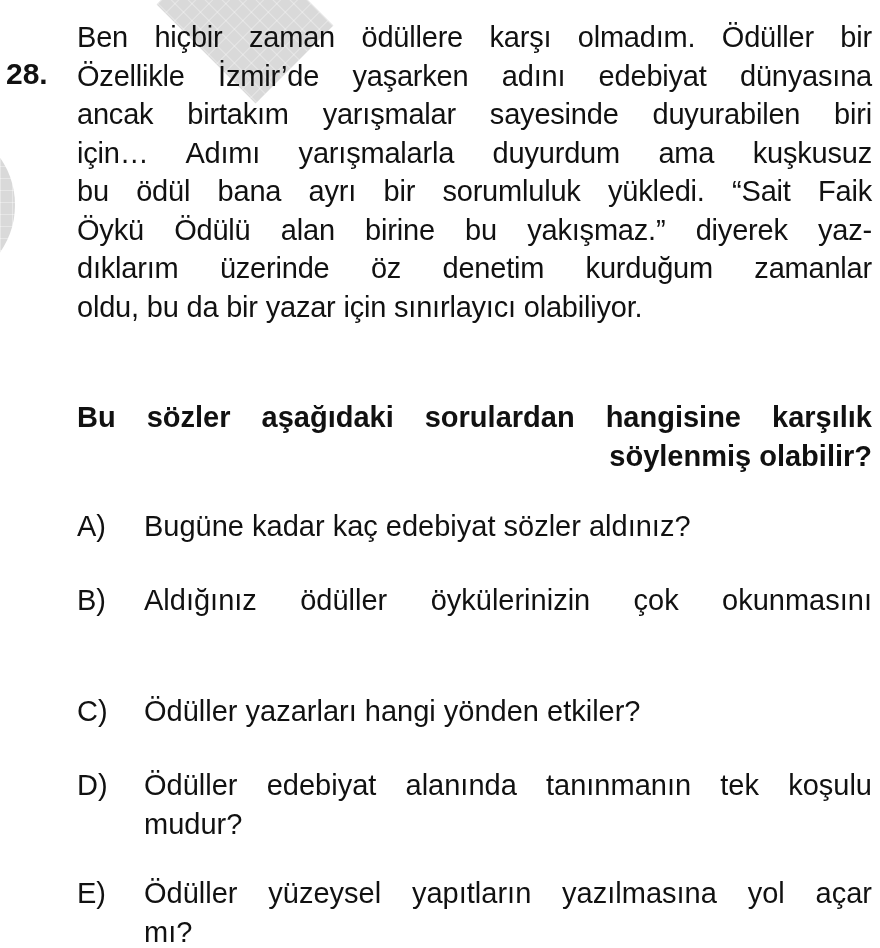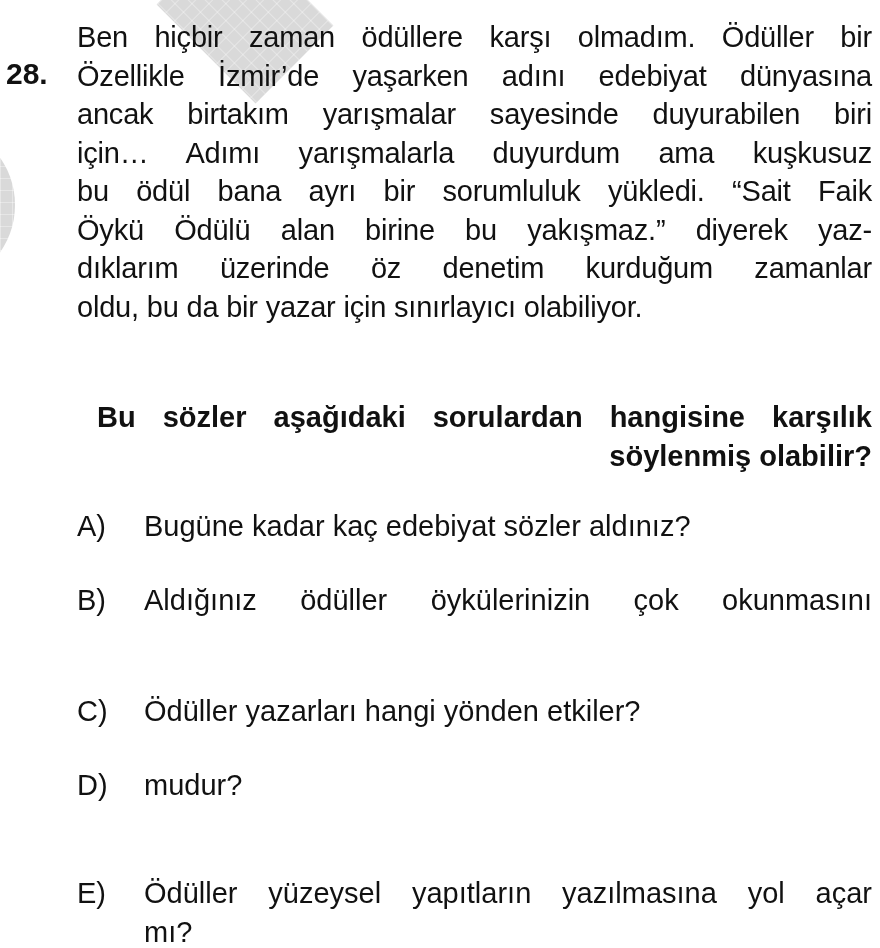--- a/index.html
+++ b/index.html
@@ -86,21 +86,20 @@
       line-height: 38.5px;
     }
     .prompt .line {
       display: block;
       white-space: nowrap;
       text-align: right;
     }
     .prompt .line.full {
       text-align: justify;
       text-align-last: justify;
-      margin-left: 20px;
     }
     .options {
       position: absolute;
       left: 77px;
       top: 0;
       width: 795px;
     }
     .option {
       position: absolute;
       left: 0;
@@ -175,20 +174,21 @@
     </div>
     <div class="option opt-c">
       <span class="letter">C)</span>
       <span class="text">
         <span class="line">Ödüller yazarları hangi yönden etkiler?</span>
       </span>
     </div>
     <div class="option opt-d">
       <span class="letter">D)</span>
       <span class="text">
+        <span class="line full">Ödüller edebiyat alanında tanınmanın tek koşulu</span>
         <span class="line">mudur?</span>
       </span>
     </div>
     <div class="option opt-e">
       <span class="letter">E)</span>
       <span class="text">
         <span class="line full">Ödüller yüzeysel yapıtların yazılmasına yol açar</span>
         <span class="line">mı?</span>
       </span>
     </div>

